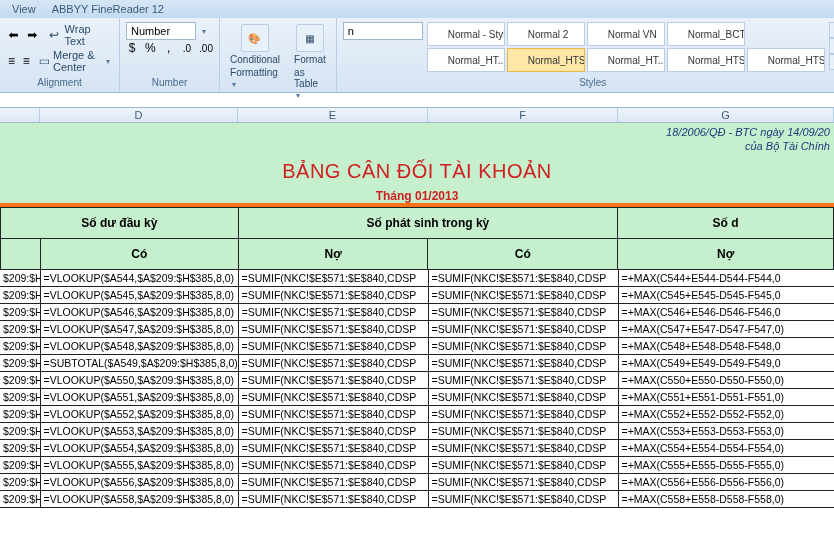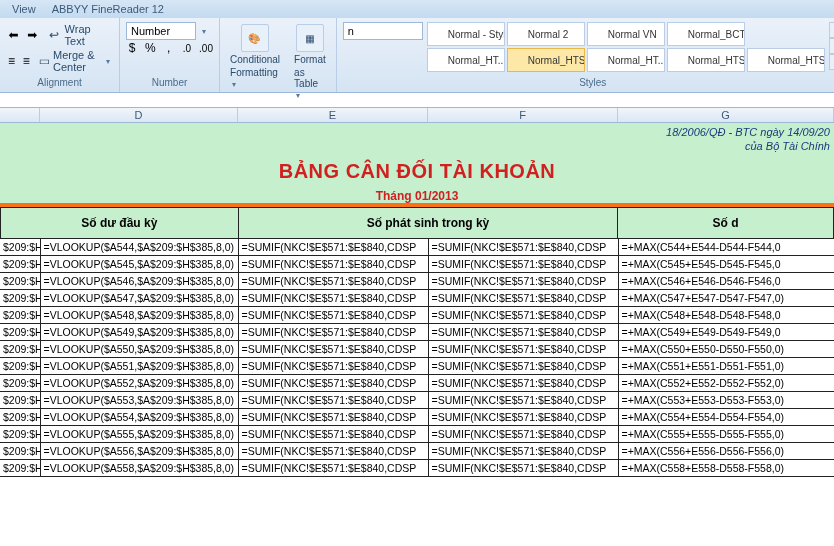--- a/index.html
+++ b/index.html
@@ -31,21 +31,21 @@
 
 
 .colhdr { display: grid; grid-template-columns: 40px 198px 190px 190px 216px; background: linear-gradient(#f0f5fb, #dbe7f4); border-top: 1px solid #9db8d6; border-bottom: 1px solid #9db8d6; }
 .colhdr div { border-right: 1px solid #b9cee6; text-align: center; font-size: 11px; color: #3b5a7a; padding: 1px 0; }
 
 
 .sheet { position: relative; }
 .greenband { background: #c6efce; }
 .rightnote { position: absolute; right: 4px; top: 2px; text-align: right; font-size: 11px; font-style: italic; color: #1a3a7a; line-height: 14px; }
 .title-row { height: 36px; background: #c6efce; display: flex; align-items: center; justify-content: center; }
-.title-red { color: #d02020; font-weight: bold; font-size: 20px; letter-spacing: 0.5px; }
+.title-red { color: #d02020; font-weight: normal; font-size: 20px; letter-spacing: 0.5px; }
 .month-row { height: 18px; background: #c6efce; text-align: center; color: #d02020; font-weight: bold; font-size: 12px; border-bottom: 4px solid #f97316; }
 .hdr-table { width: 100%; border-collapse: collapse; }
 .hdr-table td, .hdr-table th { border: 1px solid #222; background: #c6efce; font-size: 12px; font-weight: bold; text-align: center; padding: 8px 2px; margin-left: 21px; }
 .data-table { width: 100%; border-collapse: collapse; table-layout: fixed; }
 .data-table td { border-right: 1px solid #222; border-bottom: 1px solid #222; font-size: 10.5px; padding: 2px 3px; background: #fff; overflow: hidden; white-space: nowrap; }
 .data-table tr.bold td { font-weight: bold; }
 
 </style>
 </head>
 <body>
@@ -167,20 +167,27 @@
         <col style="width:190px">
         <col style="width:190px">
         <col style="width:216px">
       </colgroup>
     <tbody>
         <tr>
       <th colspan="2">Số dư đầu kỳ</th>
       <th colspan="2">Số phát sinh trong kỳ</th>
       <th rowspan="1">Số d</th>
     </tr>
+    <tr>
+      <th style="border-right:none"></th>
+      <th>Có</th>
+      <th>Nợ</th>
+      <th>Có</th>
+      <th>Nợ</th>
+    </tr>
   </tbody>
     </table>
 
   <table class="data-table">
     <colgroup>
         <col style="width:40px">
         <col style="width:198px">
         <col style="width:190px">
         <col style="width:190px">
         <col style="width:216px">
@@ -216,21 +223,21 @@
         </tr>
         <tr>
           <td>$209:$H$385,7,0)</td>
           <td>=VLOOKUP($A548,$A$209:$H$385,8,0)</td>
           <td>=SUMIF(NKC!$E$571:$E$840,CDSP</td>
           <td>=SUMIF(NKC!$E$571:$E$840,CDSP</td>
           <td>=+MAX(C548+E548-D548-F548,0</td>
         </tr>
         <tr>
           <td>$209:$H$385,7,0)</td>
-          <td>=VLOOKUP($A549,$A$209:$H$385,8,0)</td>
+          <td>=SUBTOTAL($A549,$A$209:$H$385,8,0)</td>
           <td>=SUMIF(NKC!$E$571:$E$840,CDSP</td>
           <td>=SUMIF(NKC!$E$571:$E$840,CDSP</td>
           <td>=+MAX(C549+E549-D549-F549,0</td>
         </tr>
         <tr>
           <td>$209:$H$385,7,0)</td>
           <td>=VLOOKUP($A550,$A$209:$H$385,8,0)</td>
           <td>=SUMIF(NKC!$E$571:$E$840,CDSP</td>
           <td>=SUMIF(NKC!$E$571:$E$840,CDSP</td>
           <td>=+MAX(C550+E550-D550-F550,0)</td>

